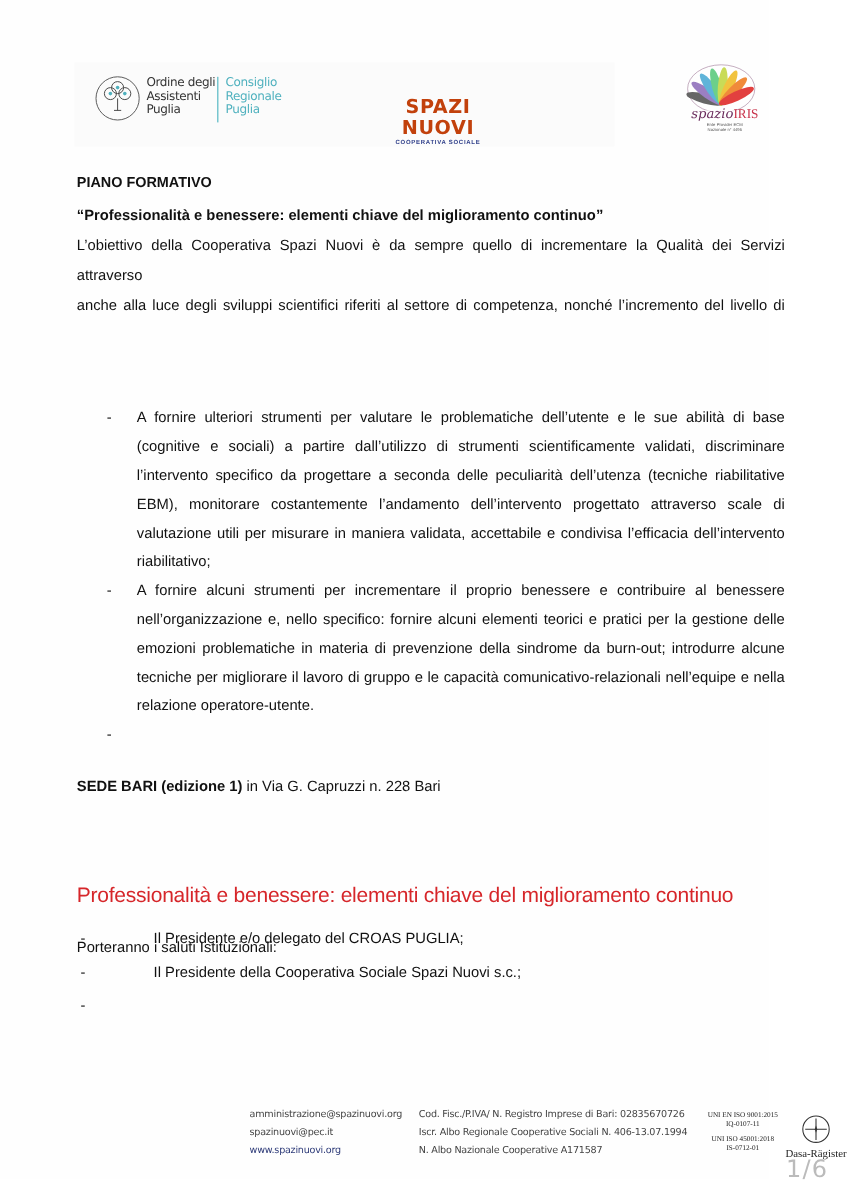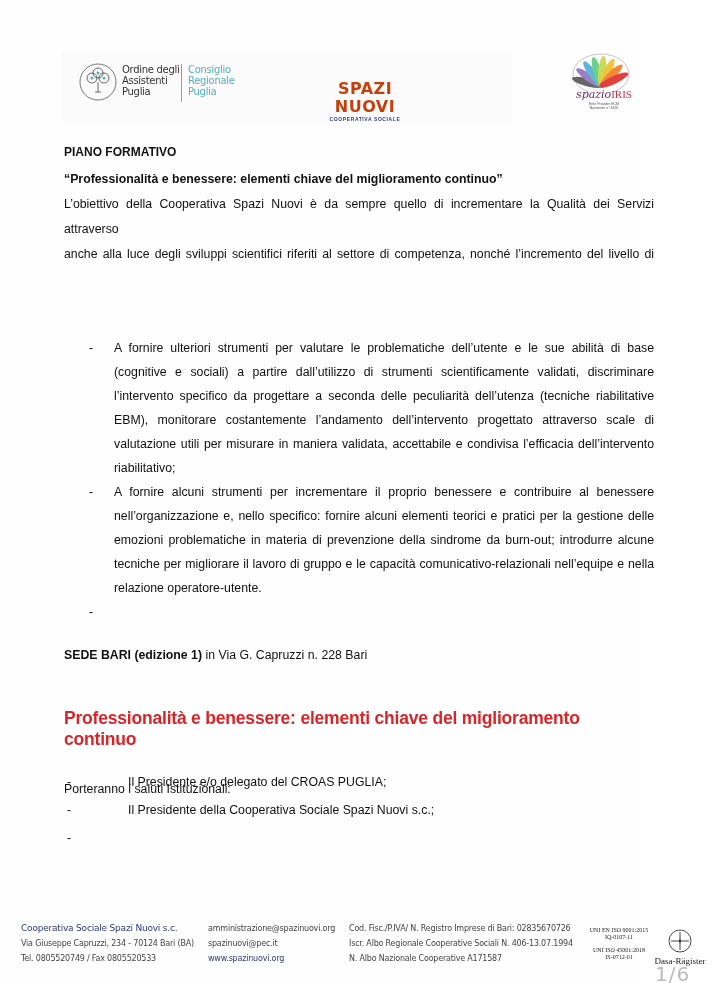--- a/index.html
+++ b/index.html
@@ -34,21 +34,21 @@
   .title2 { top: 172px; font-weight: bold; font-size: 12.3px; }
   .intro { top: 192px; line-height: 25.5px; }
   .lead { top: 306px; }
 
   .bullets { position: absolute; left: 86px; width: 568px; font-size: 12.3px; }
   .bullet { position: relative; padding-left: 28px; line-height: 24px; text-align: justify; text-align-last: left; }
   .bullet .dash { position: absolute; left: 3px; top: 0; }
 
   .prog { top: 657px; font-weight: bold; font-size: 12px; }
   .sede { top: 648px; font-size: 12.3px; }
-  .red-title { top: 708px; font-size: 17.5px; font-weight: bold; color: #d6262a; letter-spacing: -0.2px; }
+  .red-title { top: 736px; font-size: 17.5px; font-weight: normal; color: #d6262a; letter-spacing: -0.2px; }
   .saluti { top: 782px; }
   .sal-list { position: absolute; left: 64px; top: 772px; width: 590px; font-size: 12.3px; }
   .sal-item { position: relative; height: 28px; line-height: 20px; }
   .sal-item .dash { position: absolute; left: 3px; }
   .sal-item .txt { position: absolute; left: 64px; }
 
   
   .foot { position: absolute; top: 921px; font-family: "DejaVu Sans", sans-serif; font-size: 8px; line-height: 15px; color: #444; letter-spacing: -0.2px; white-space: nowrap; }
   .foot .brand { color: #2d3a78; font-size: 9px; }
   .foot .web { color: #2d3a78; }
@@ -154,25 +154,20 @@
     </div>
     <div class="sal-item">
       <span class="dash">-</span>
       <span class="txt">Il Presidente della Cooperativa Sociale Spazi Nuovi s.c.;</span>
     </div>
     <div class="sal-item">
       <span class="dash">-</span>
     </div>
   </div>
 
-  <div class="foot f1">
-    <div class="brand">Cooperativa Sociale Spazi Nuovi s.c.</div>
-    <div>Via Giuseppe Capruzzi, 234 - 70124 Bari (BA)</div>
-    <div>Tel. 0805520749 / Fax 0805520533</div>
-  </div>
   <div class="foot f2">
     <div>amministrazione@spazinuovi.org</div>
     <div>spazinuovi@pec.it</div>
     <div class="web">www.spazinuovi.org</div>
   </div>
   <div class="foot f3">
     <div>Cod. Fisc./P.IVA/ N. Registro Imprese di Bari: 02835670726</div>
     <div>Iscr. Albo Regionale Cooperative Sociali N. 406-13.07.1994</div>
     <div>N. Albo Nazionale Cooperative A171587</div>
   </div>

